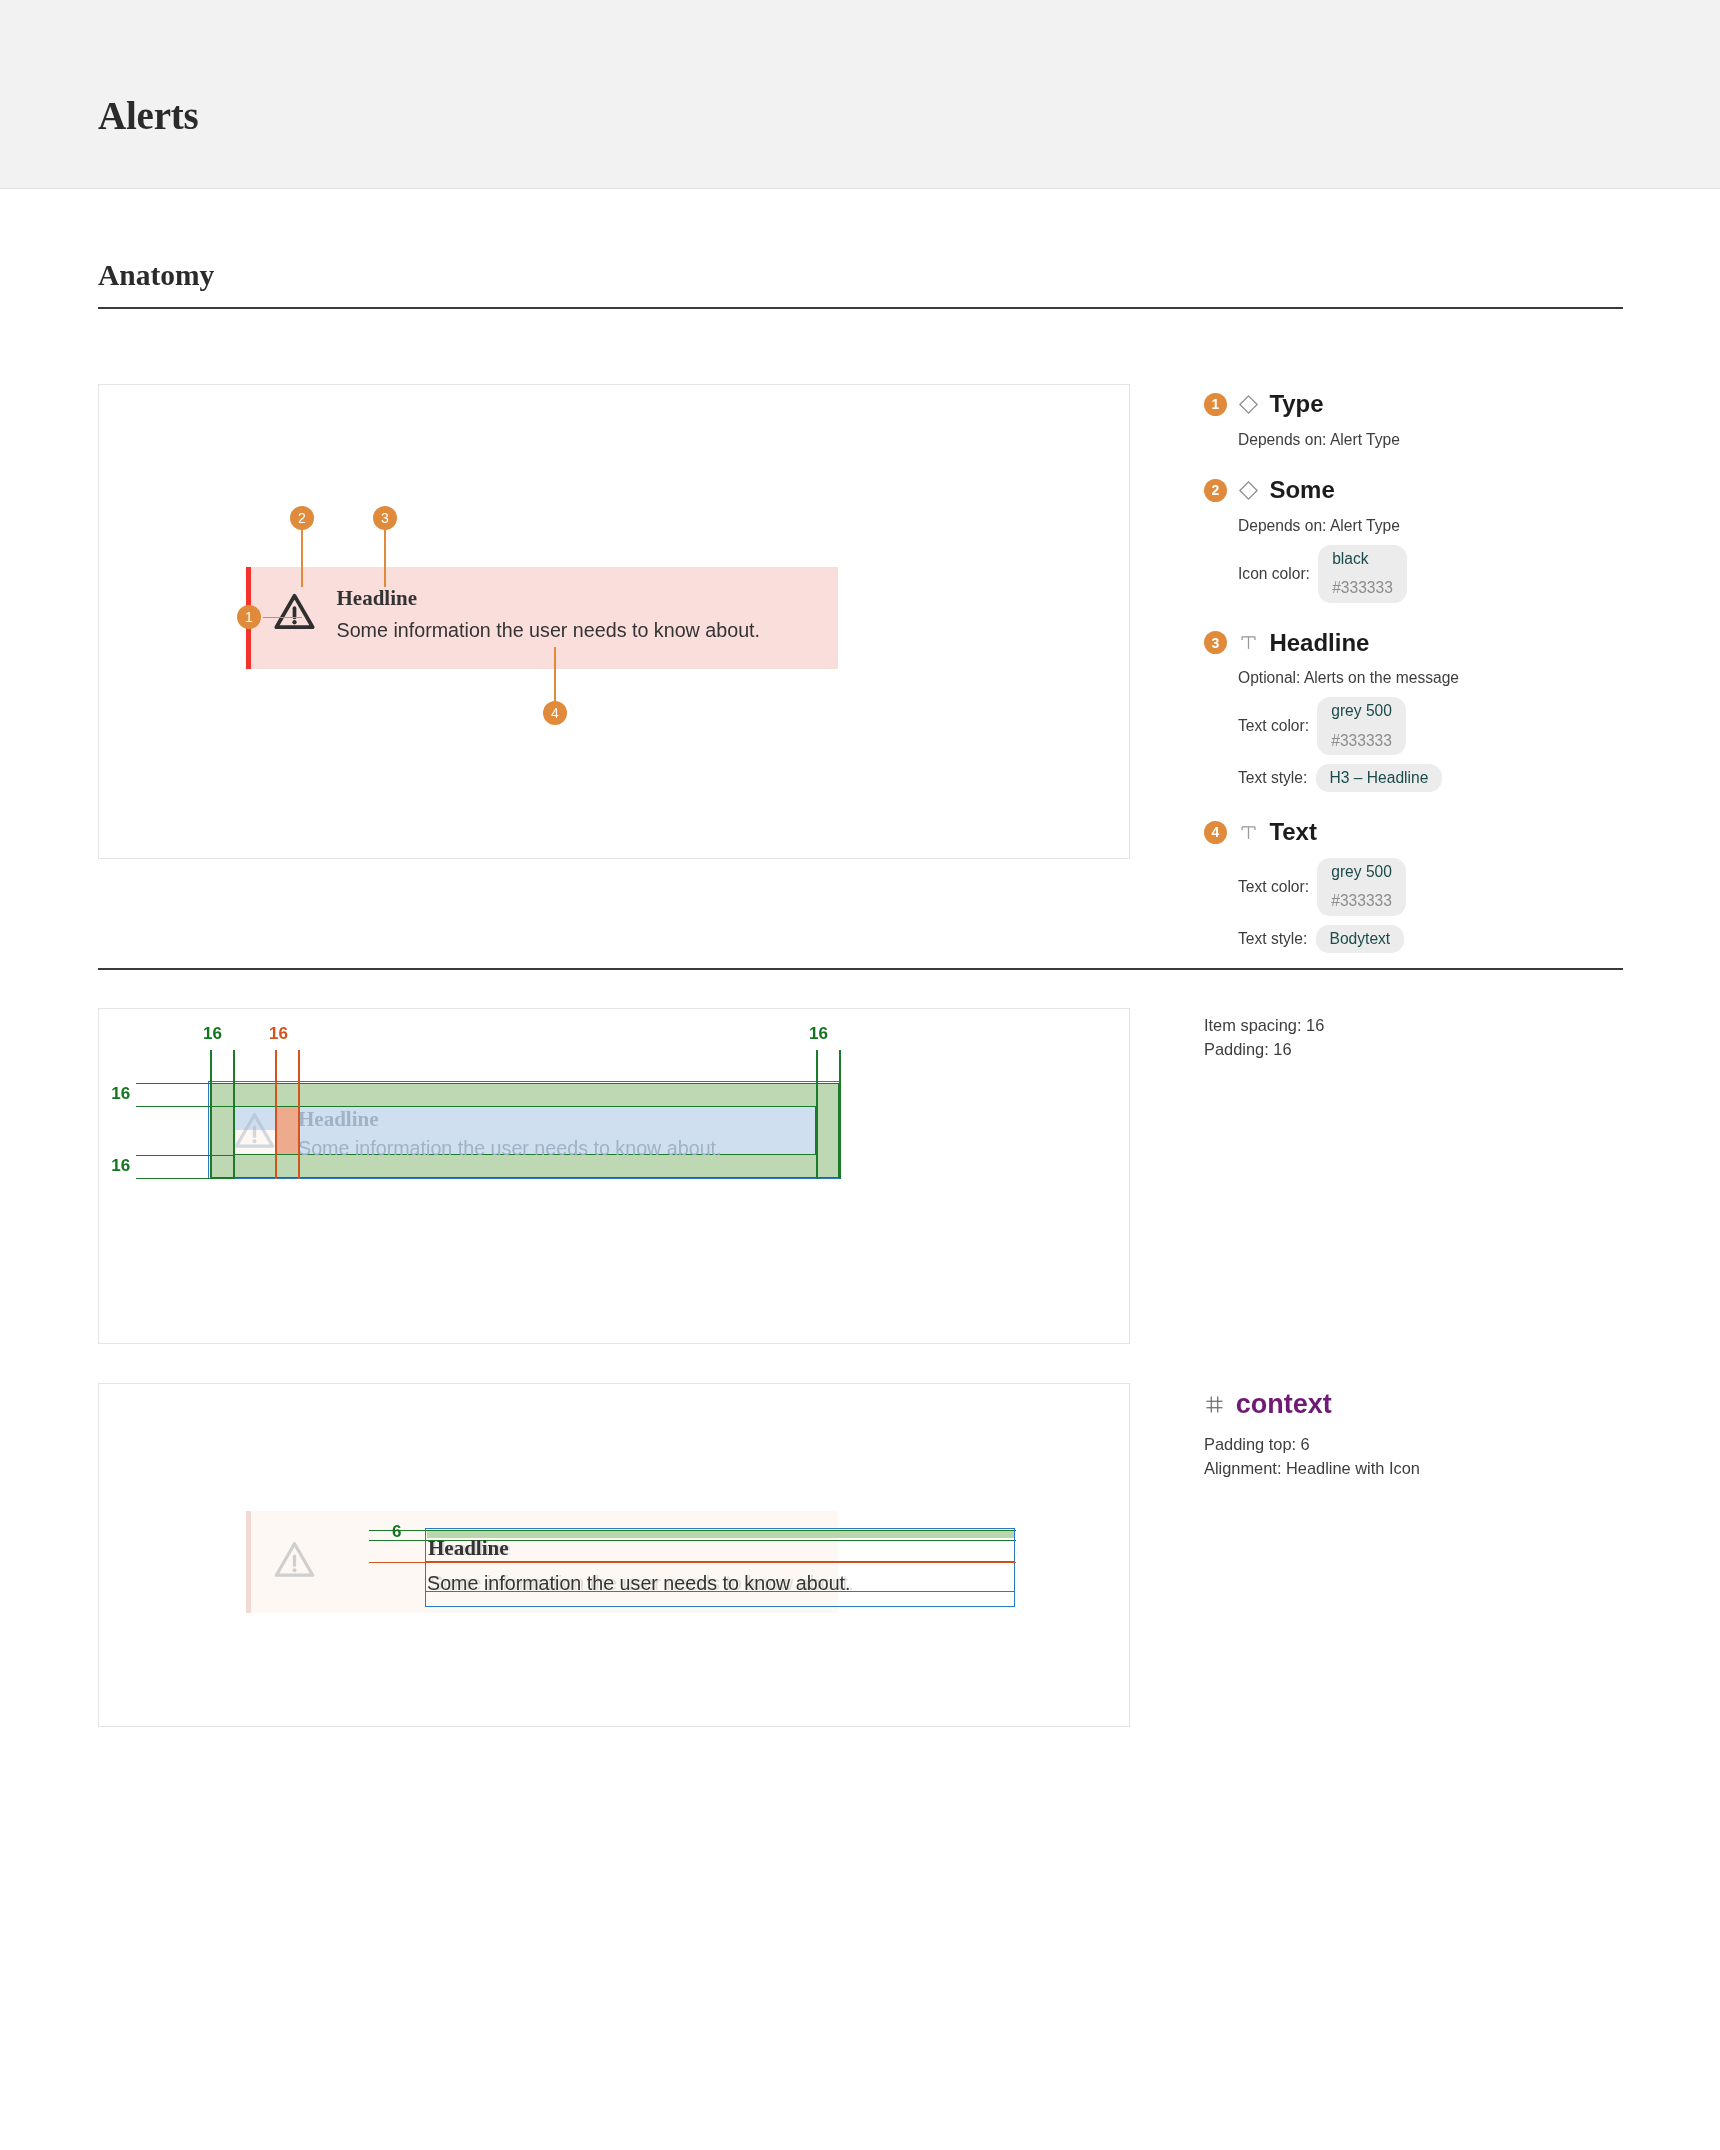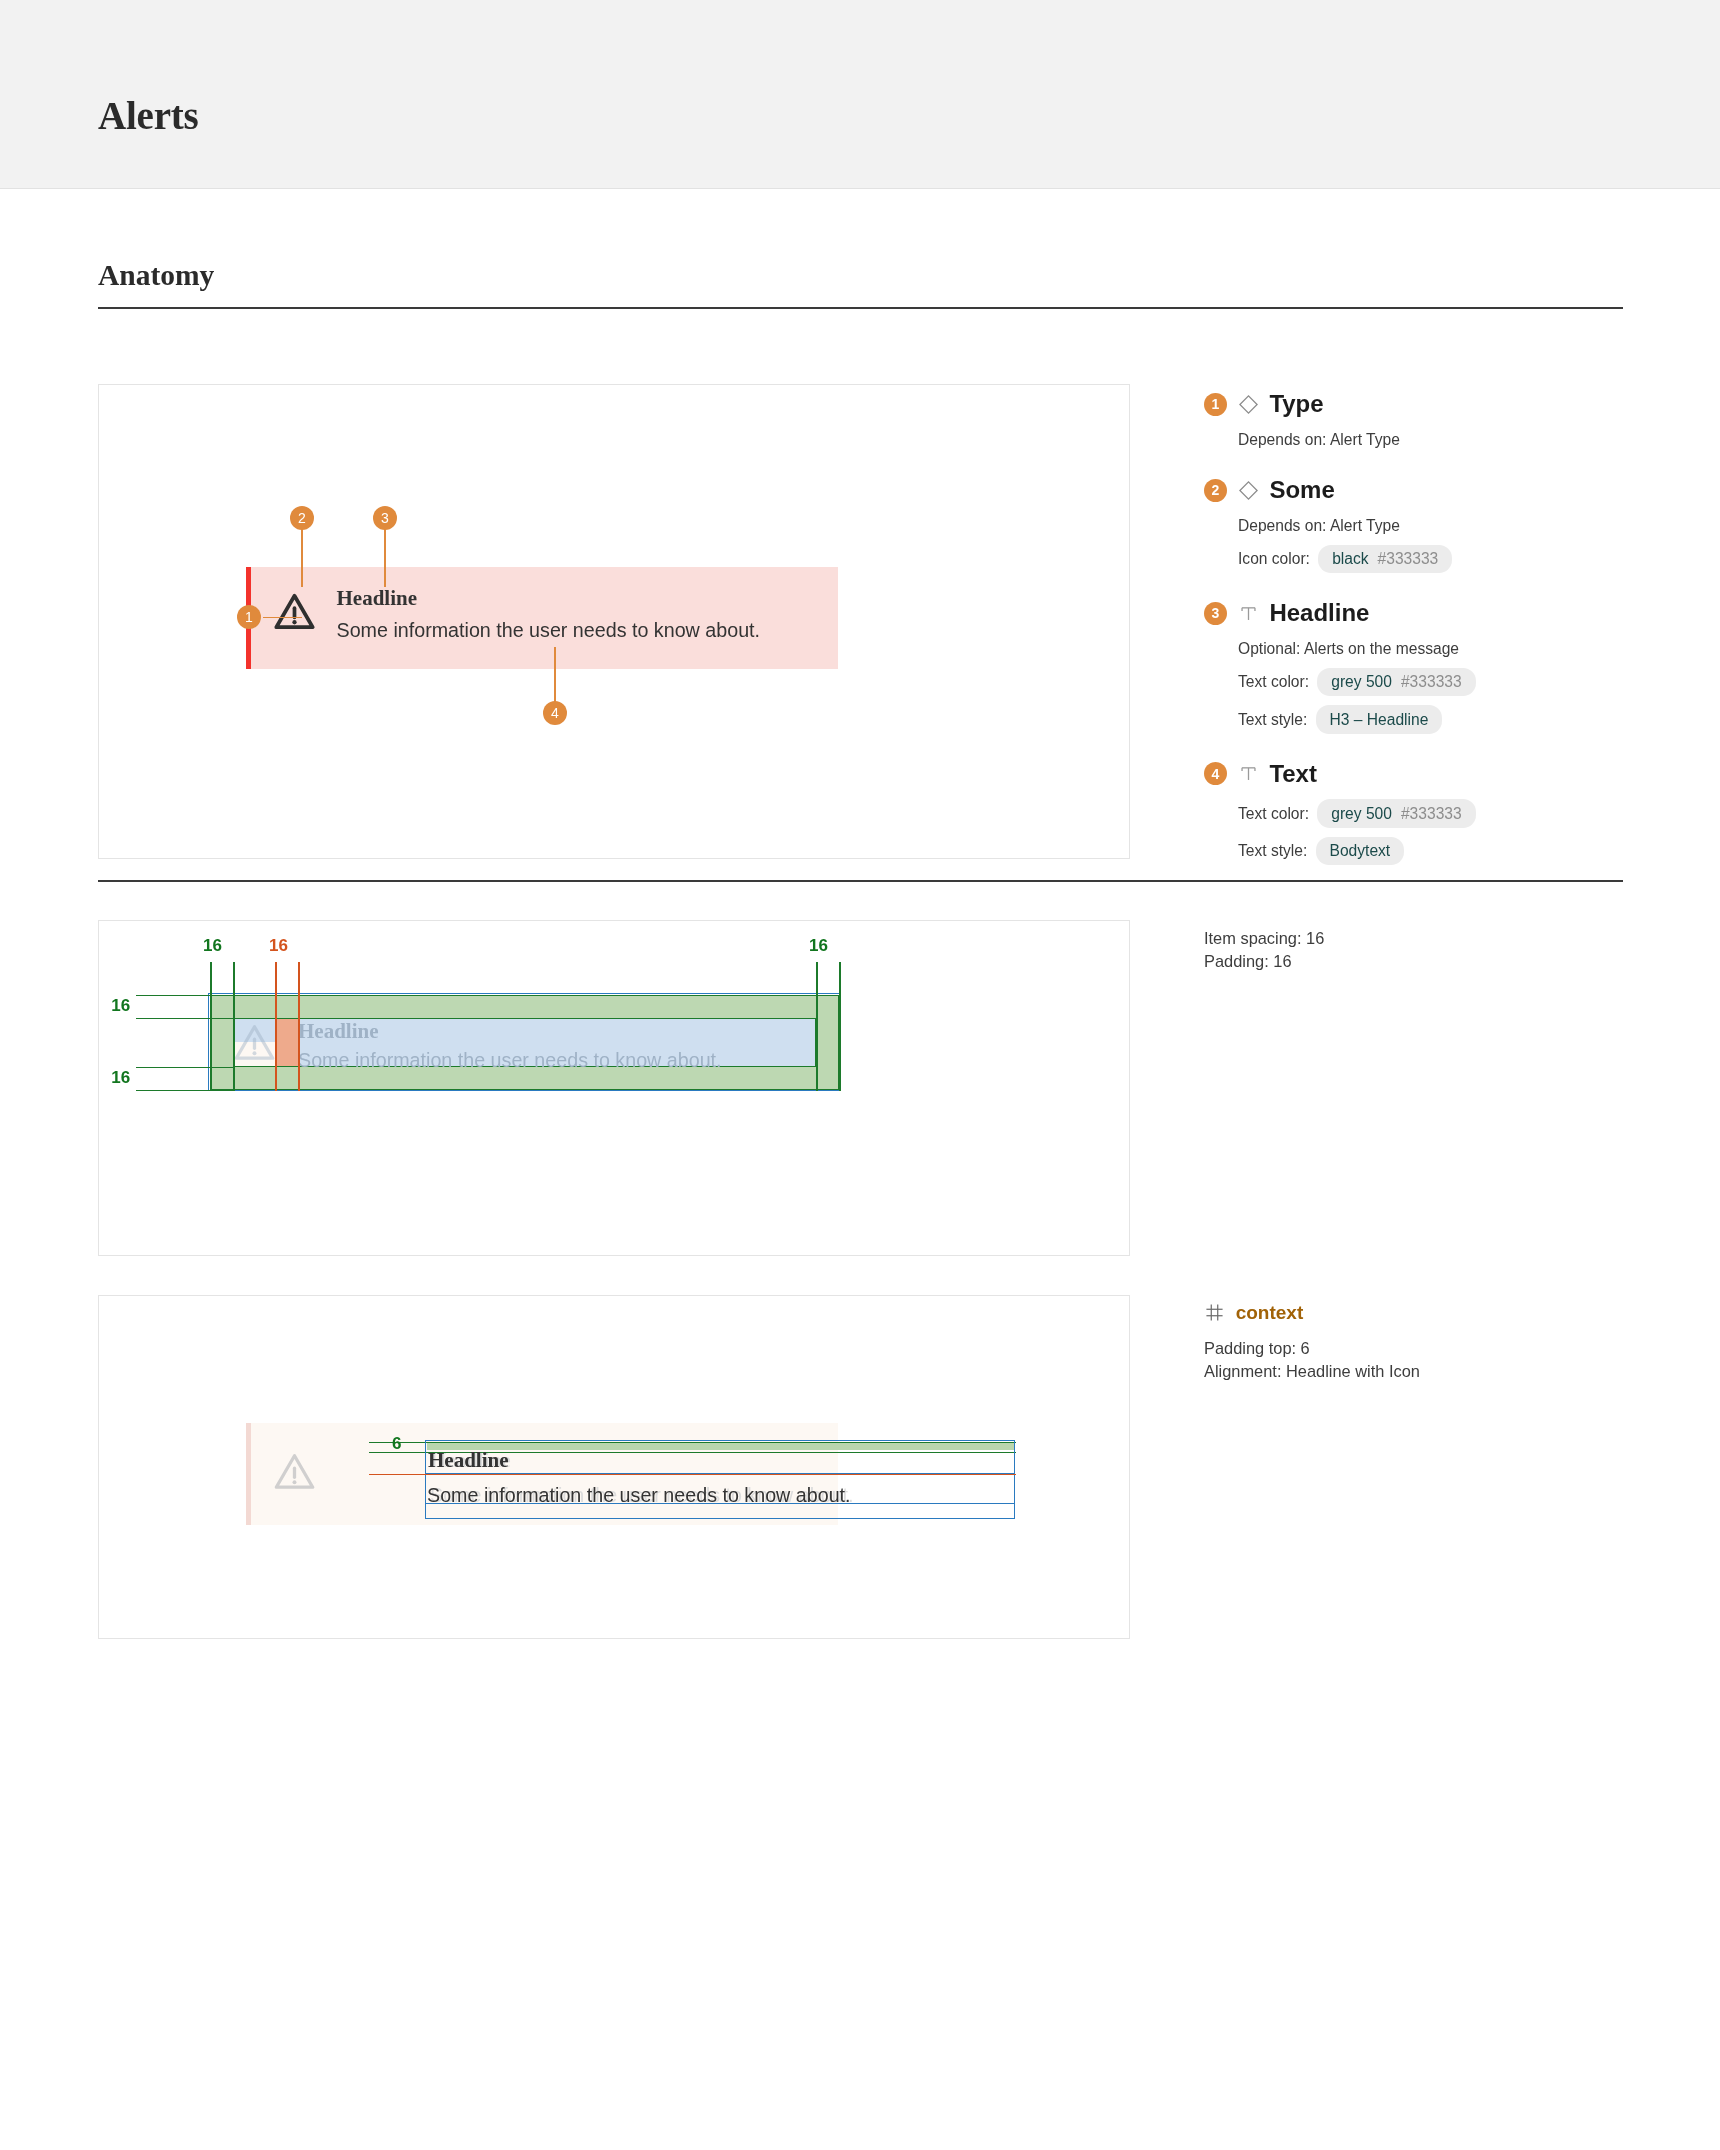--- a/index.html
+++ b/index.html
@@ -107,20 +107,21 @@
   }
   .anno-row:last-child { margin-bottom: 0; }
   .chip {
     display: inline-flex;
     align-items: baseline;
     gap: 9px;
     background: #ececec;
     border-radius: 13px;
     padding: 4.1px 14px;
     font-size: 15.6px;
+    flex-direction: column;
   }
   .chip .chip-name { color: #1b4a4a; }
   .chip .chip-hex  { color: #8d8d8d; }
 
   
   .alert-demo {
     position: absolute;
     left: 147px;
     top: 182px;
     width: 592px;
@@ -205,21 +206,21 @@
 
   .side-note {
     font-size: 16.4px;
     color: #3d3d3d;
     line-height: 1.45;
   }
   .ctx-head {
     display: flex; align-items: center; gap: 10.7px;
     margin-bottom: 13px;
   }
-  .ctx-title { font-size: 19px; font-weight: 700; color: #a16207; text-align: center; }
+  .ctx-title { font-size: 27px; font-weight: 700; color: #701a75; text-align: center; }
 
   
   .ctx-stage { position: absolute; left:0; top:0; right:0; bottom:0; overflow:hidden; }
   .ctx-alert {
     position: absolute;
     left: 147px; top: 127px;
     width: 592px; height: 102px;
     background: #fdf8f3;
     border-left: 5.7px solid #f3d9d3;
   }

